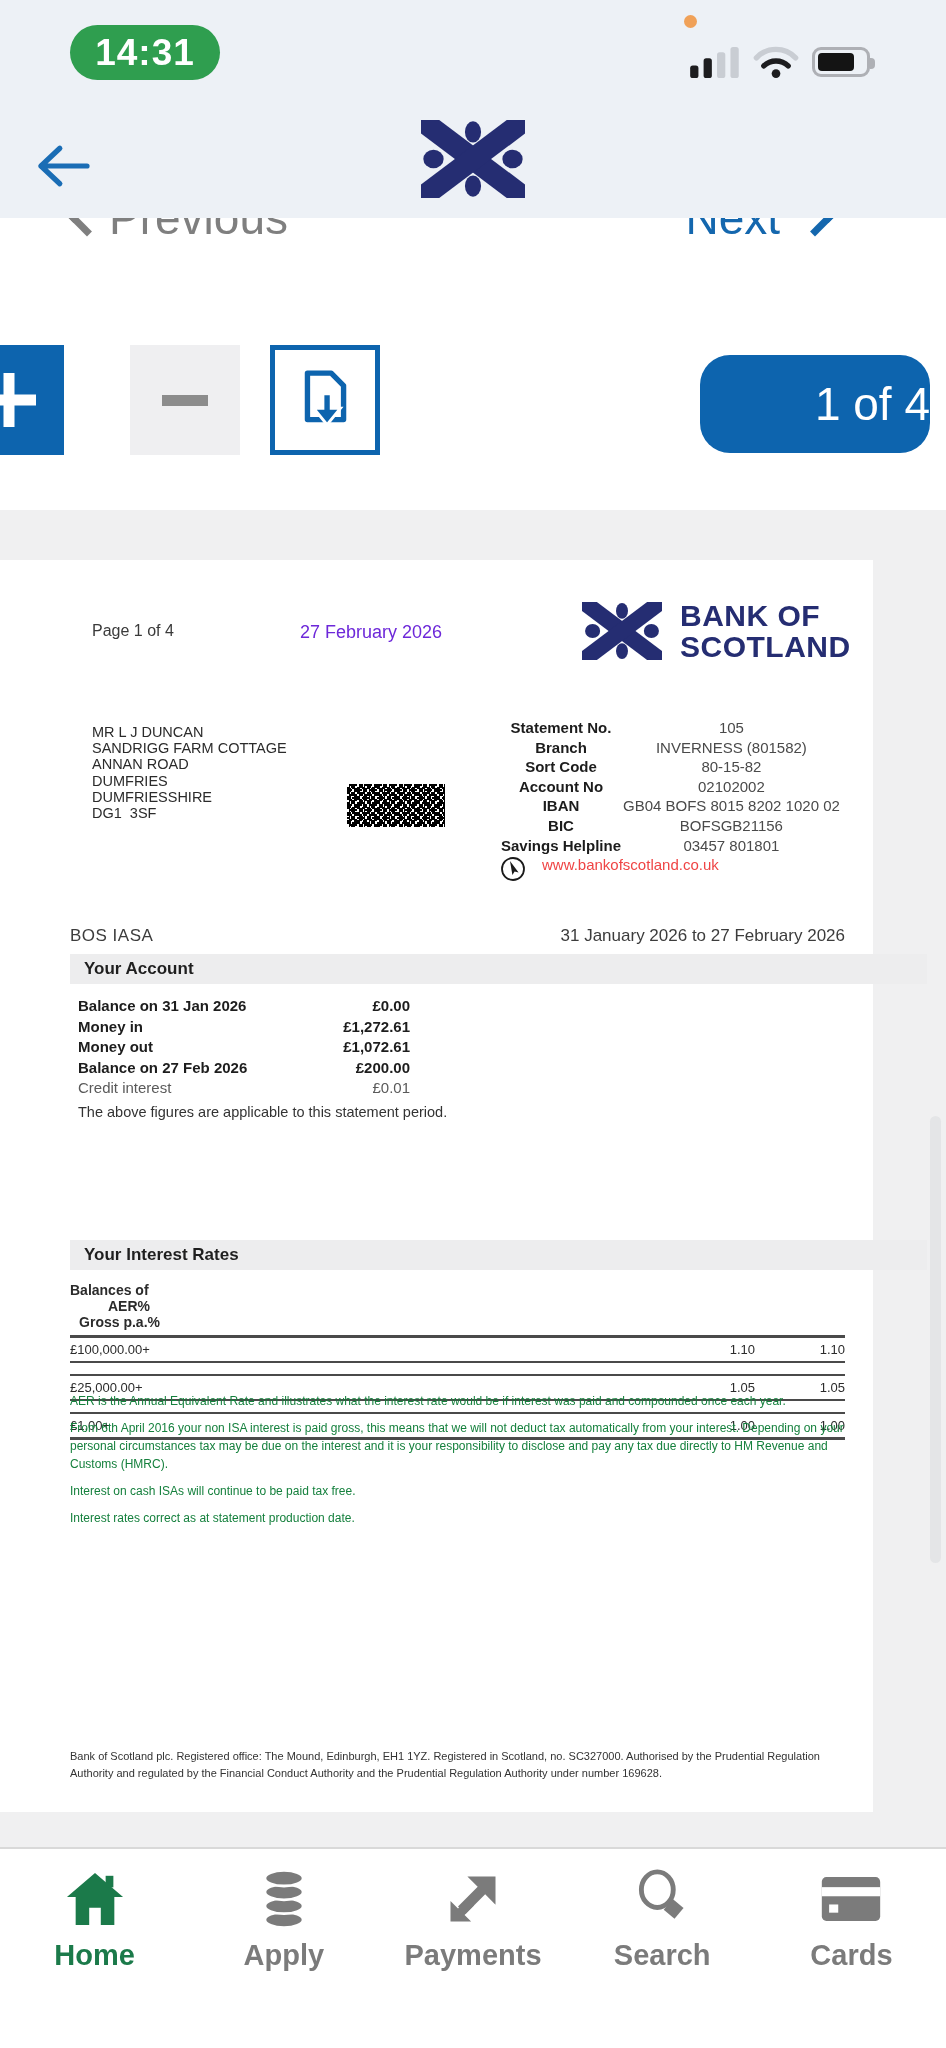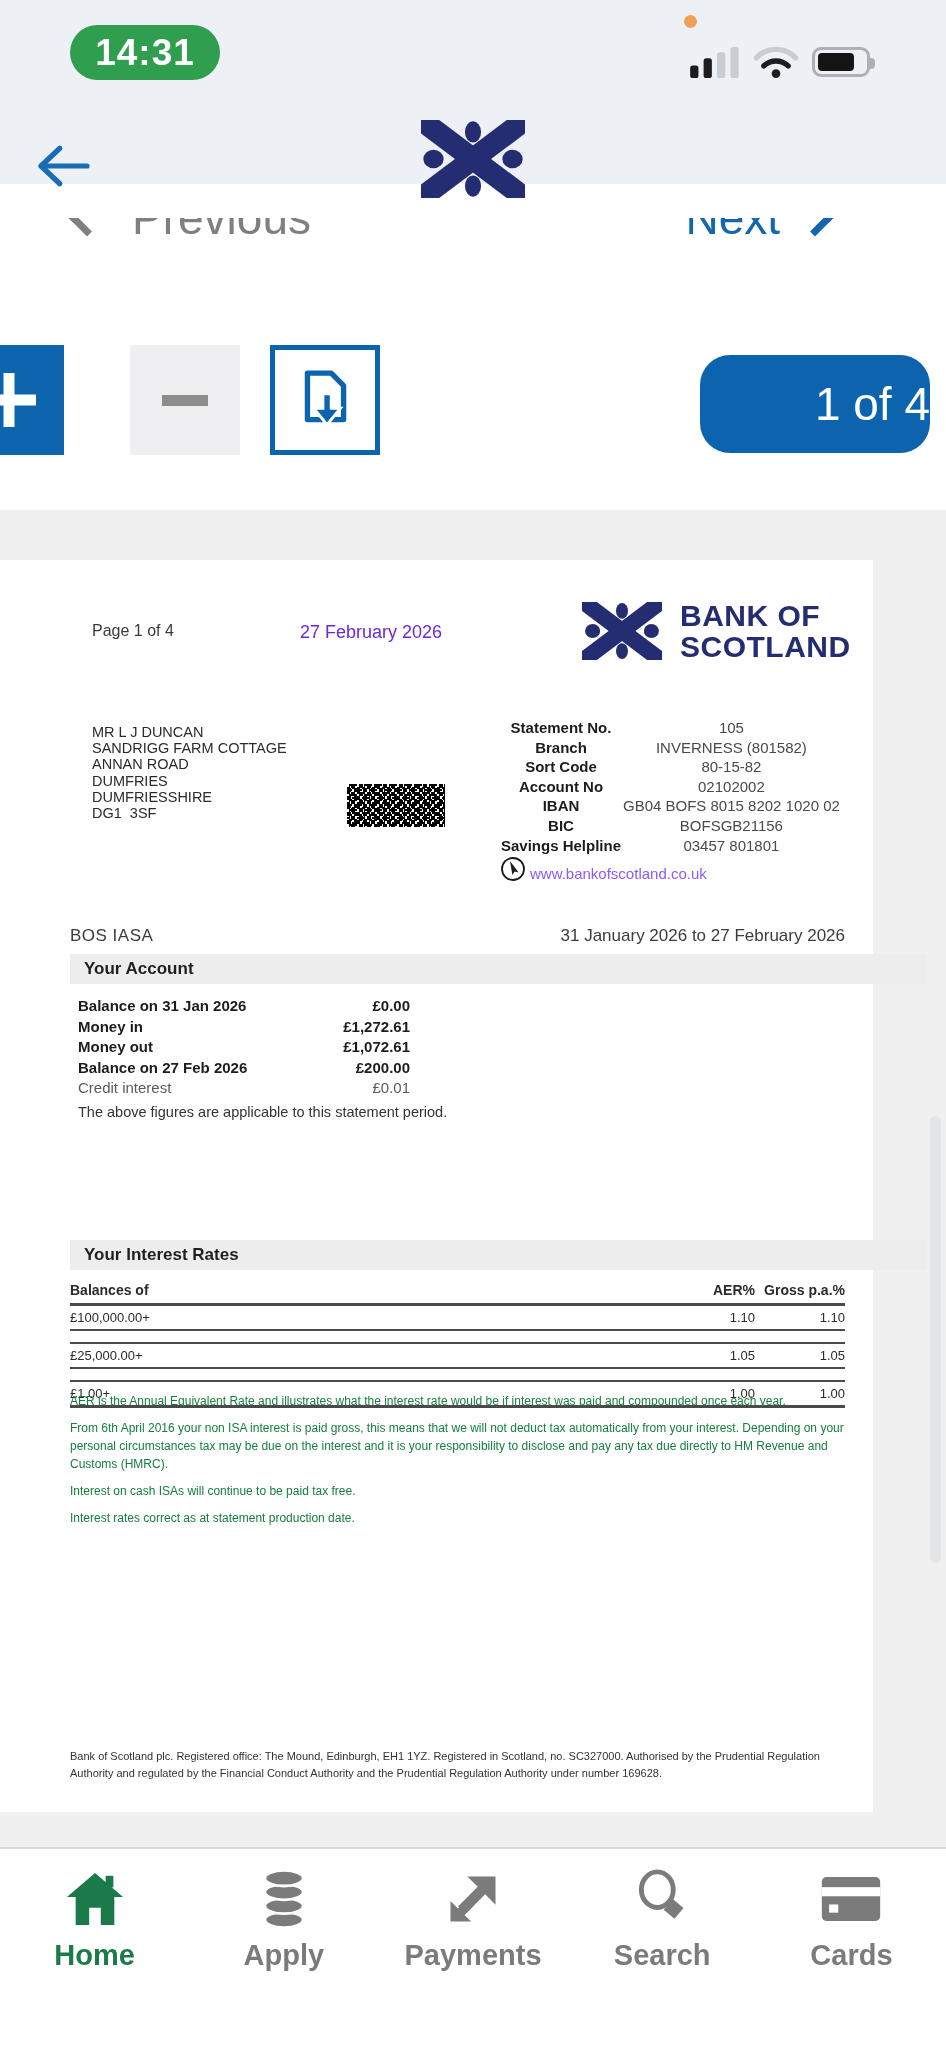--- a/index.html
+++ b/index.html
@@ -1,39 +1,39 @@
 <!DOCTYPE html>
 <html><head>
 <meta charset="utf-8">
 <style>
   * { margin:0; padding:0; box-sizing:border-box; }
   html,body { width:946px; }
   body { font-family:"Liberation Sans","DejaVu Sans",sans-serif; background:#fff; }
   .screen { position:relative; width:946px; height:2048px; background:#fff; overflow:hidden; }
 
   
-  .topbar { position:absolute; left:0; top:0; width:946px; height:184px; background:#edf1f6; }
+  .topbar { position:absolute; left:0; top:0; width:946px; height:218px; background:#edf1f6; }
   .time-pill { position:absolute; left:70px; top:25px; width:150px; height:55px; border-radius:28px;
     background:#2f9e4f; color:#fff; font-size:37px; font-weight:700; letter-spacing:1px;
     display:flex; align-items:center; justify-content:center; }
   .orange-dot { position:absolute; left:684px; top:15px; width:13px; height:13px; border-radius:50%; background:#f0a158; }
   .signal { position:absolute; left:690px; top:47px; }
   .wifi { position:absolute; left:753px; top:46px; }
   .battery { position:absolute; left:812px; top:47px; width:58px; height:30px;
     border:3px solid #aeb0b5; border-radius:9px; }
   .battery-fill { position:absolute; left:3px; top:3px; width:36px; height:18px; background:#141414; border-radius:4px; }
   .battery-nub { position:absolute; right:-8px; top:8px; width:5px; height:11px; background:#aeb0b5; border-radius:0 4px 4px 0; }
   .back-btn { position:absolute; left:34px; top:142px; width:60px; height:50px; background:none; border:none; cursor:pointer; }
   .saltire-header { position:absolute; left:421px; top:120px; }
 
   
   .pagenav { position:absolute; left:0; top:218px; width:946px; height:32px; background:#fff; overflow:hidden; }
   .pagenav-inner { position:absolute; top:-27px; left:0; right:0; display:flex; justify-content:space-between;
     padding:0 118px 0 74px; font-size:46px; font-weight:500; }
-  .pn-prev { color:#7f7f7f; display:flex; align-items:center; gap:32px; background:none; border:none; font:inherit; }
+  .pn-prev { color:#7f7f7f; display:flex; align-items:center; gap:9px; background:none; border:none; font:inherit; }
   .pn-next { color:#1467ae; display:flex; align-items:center; gap:22px; background:none; border:none; font:inherit; }
   .chev { width:26px; height:26px; display:inline-block; }
   .chev-left { border-left:7px solid #7f7f7f; border-bottom:7px solid #7f7f7f; transform:rotate(45deg); }
   .chev-right { border-left:7px solid #1467ae; border-bottom:7px solid #1467ae; transform:rotate(225deg); }
 
   
   .btn-zoom-in { position:absolute; left:-46px; top:345px; width:110px; height:110px; background:#0d64ae; border:none; }
   .plus-icon { position:relative; display:block; width:100%; height:100%; }
   .plus-icon::before, .plus-icon::after { content:""; position:absolute; left:50%; top:50%; background:#fff;
     transform:translate(-50%,-50%); }
@@ -59,39 +59,39 @@
   .addr { position:absolute; left:92px; top:164px; font-size:14.5px; line-height:16.2px; color:#2b2b2b; }
   .addr div { white-space:pre; }
   .barcode { position:absolute; left:347px; top:224px; width:98px; height:43px;
     background-image:
       repeating-conic-gradient(#000 0% 25%, #fff 0% 50%),
       repeating-conic-gradient(#000 0% 25%, #fff 0% 50%);
     background-size:8px 8px, 5px 5px; background-blend-mode:multiply; }
   .details { position:absolute; left:499px; top:158px; display:grid; grid-template-columns:124px auto;text-align:center; }
   .details .dl { font-weight:700; color:#1c1c1c; font-size:15px; line-height:19.6px; }
   .details .dv { color:#4a4a4a; font-size:15px; line-height:19.6px; }
-  .www-row { position:absolute; left:500px; top:296px; display:flex; align-items:flex-end; gap:4px;
-    font-size:15px; color:#8b5cf6; }
+  .www-row { position:absolute; left:500px; top:296px; display:flex; align-items:flex-start; gap:16px;
+    font-size:15px; color:#ef4444; }
 
   .product { position:absolute; left:70px; top:366px; font-size:17px; color:#3c3c3c; letter-spacing:0.5px; }
   .period { position:absolute; right:28px; top:366px; font-size:17px; color:#3c3c3c; }
 
   .sec-bar { position:absolute; left:70px; width:857px; height:30px; background:#ededee;
     font-size:17px; font-weight:700; color:#1f1f1f; line-height:30px; padding-left:14px; }
   .sec-account { top:394px; }
   .sec-interest { top:680px; }
 
   .acct-rows { position:absolute; left:78px; top:436px; width:332px; }
   .acct-row { display:flex; justify-content:space-between; font-size:15px; font-weight:700;
     line-height:20.6px; color:#1d1d1d; }
   .acct-row.muted, .acct-row.muted .acct-value { font-weight:400; color:#5a5a5a; }
   .acct-note { position:absolute; left:78px; top:544px; font-size:14.5px; color:#333; }
 
   .itable { position:absolute; left:70px; top:722px; width:775px; color:#2b2b2b; }
-  .it-head { display:flex; font-size:14px; font-weight:700; padding-bottom:5px; border-bottom:3px solid #4a4a4a; }
+  .it-head { display:flex; font-size:14px; font-weight:700; padding-bottom:5px; border-bottom:3px solid #4a4a4a;flex-direction:column; }
   .it-row { display:flex; font-size:13px; padding:4px 0; border-bottom:2px solid #4a4a4a; }
   .it-row + .it-row { margin-top:11px; border-top:2px solid #4a4a4a; }
   .it-row:last-child { border-bottom:3px solid #4a4a4a; }
   .c1 { flex:1; } .c2 { width:80px; text-align:right; } .c3 { width:90px; text-align:right; }
 
   .inotes { position:absolute; left:70px; top:832px; width:779px; font-size:12px; line-height:1.5; color:#15803d; }
   .inotes p { margin-bottom:9px; }
 
   .doc-footer { position:absolute; left:70px; top:1188px; width:779px; font-size:11px; line-height:1.55; color:#333; }
 

